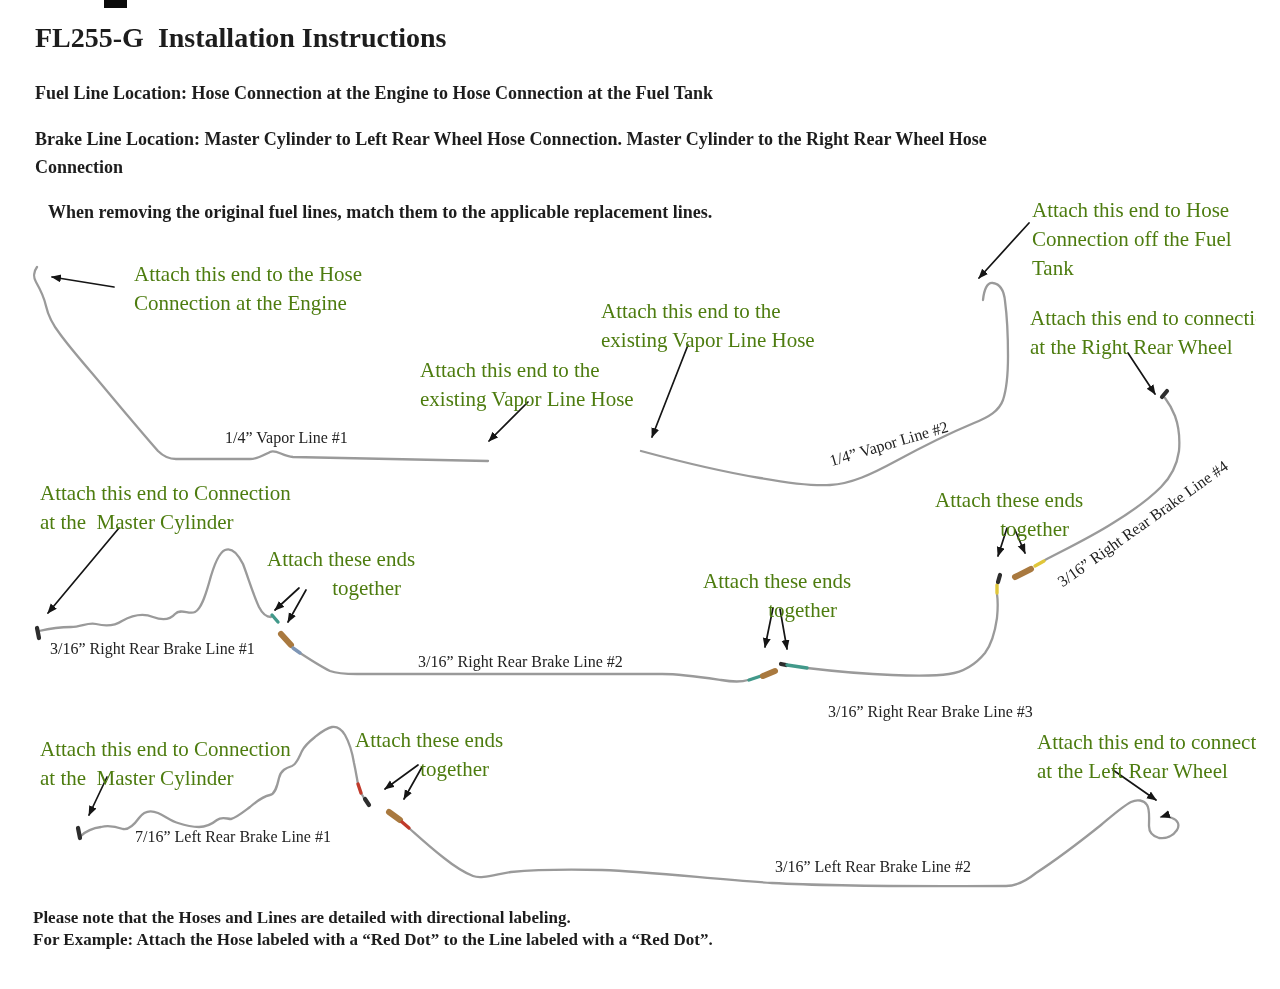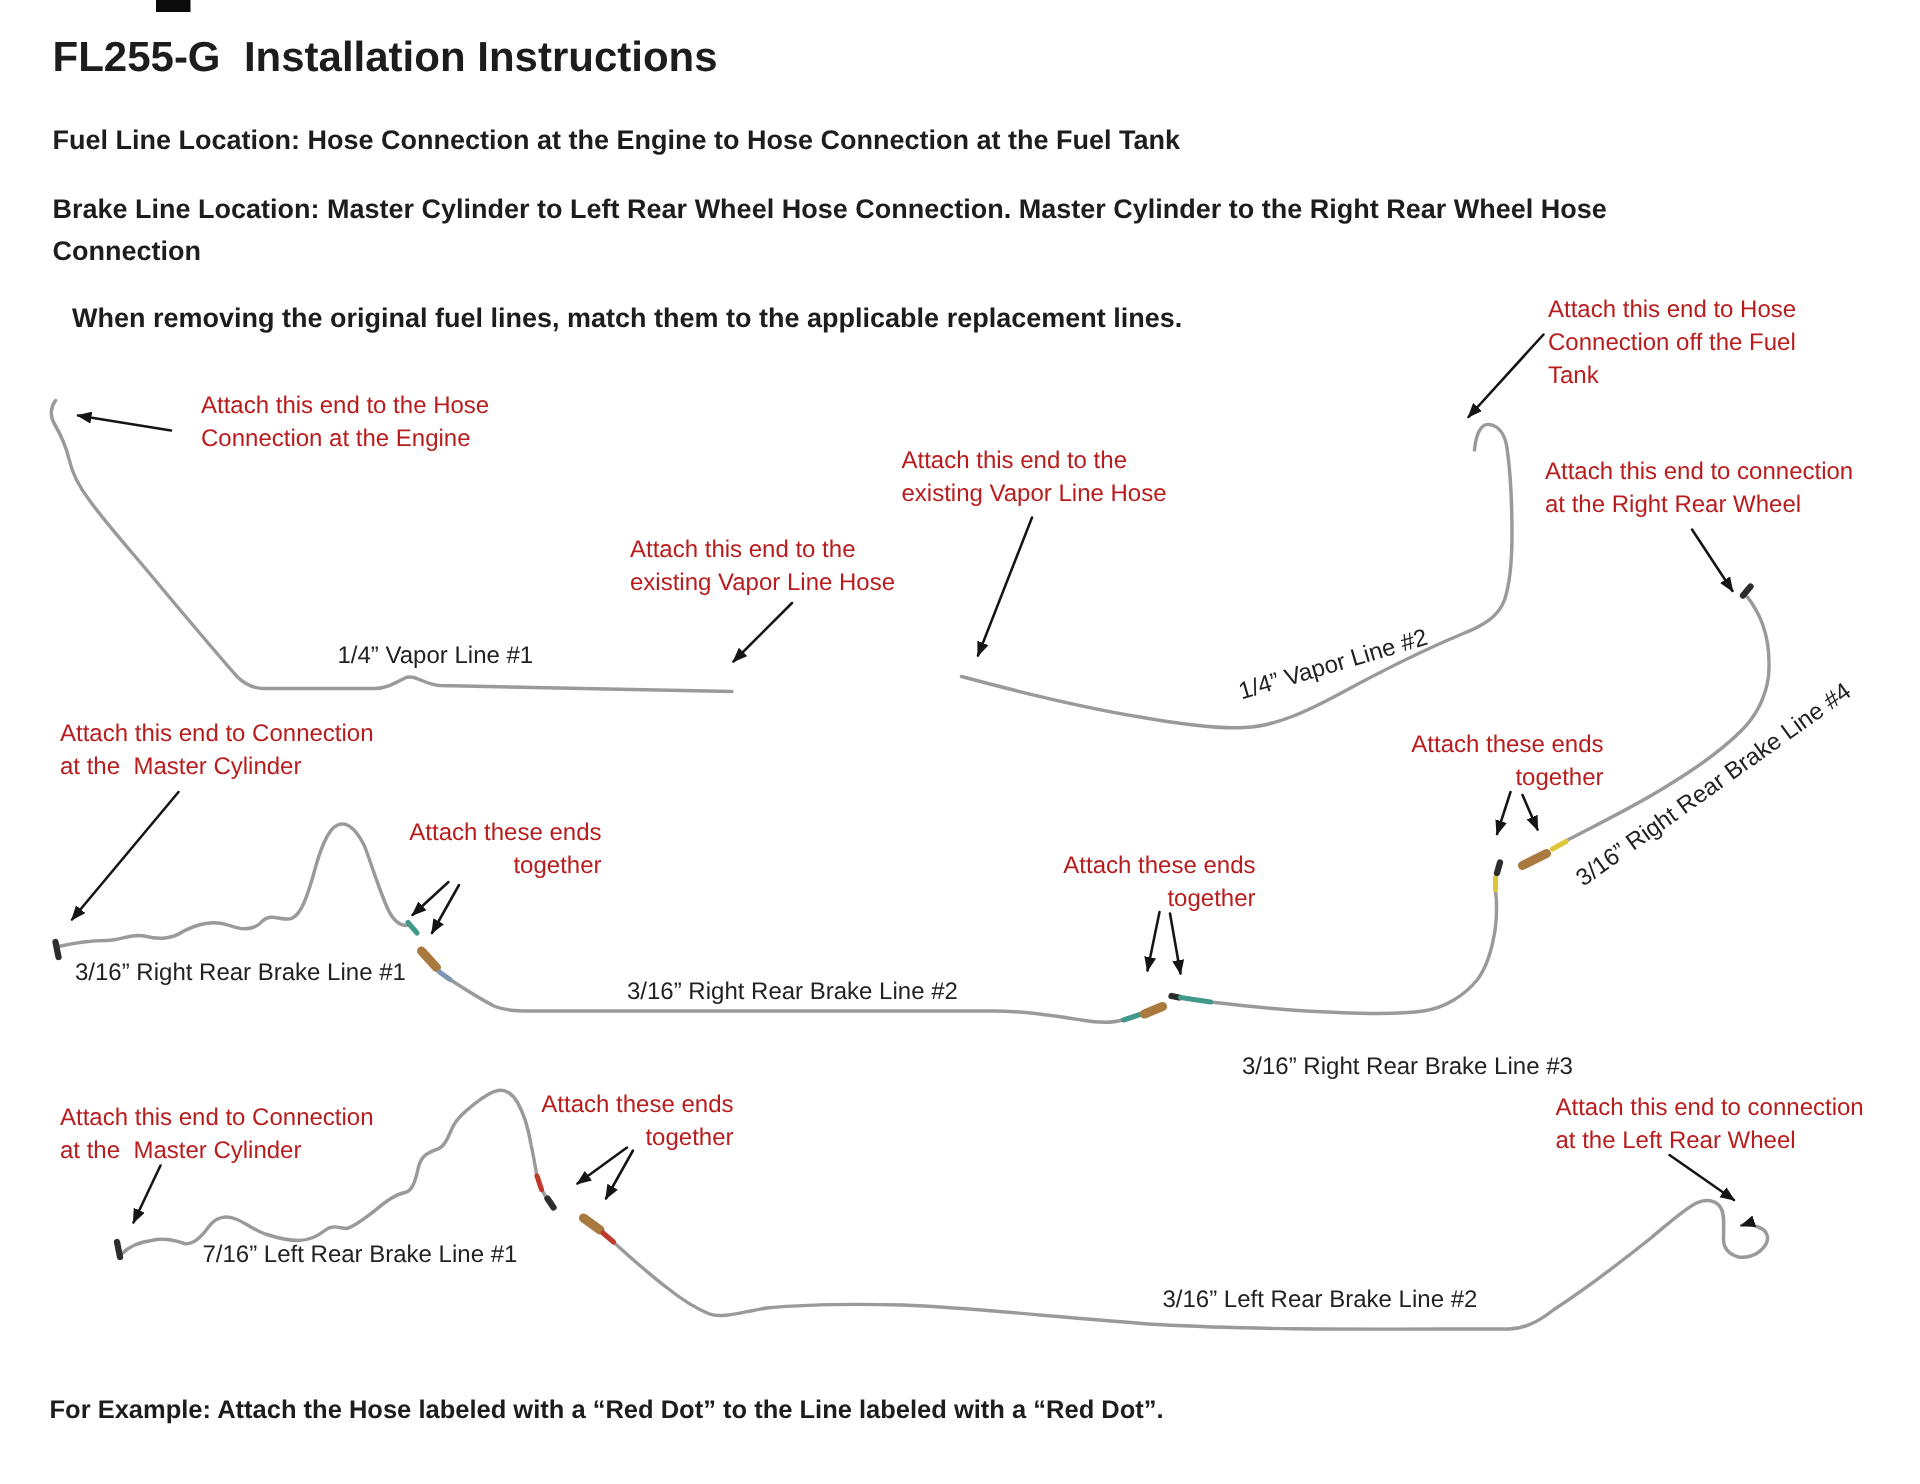--- a/index.html
+++ b/index.html
@@ -1,23 +1,23 @@
 <!DOCTYPE html>
 <html><head>
 <meta charset="utf-8">
 <style>
   *{box-sizing:border-box}
   body{margin:0;background:#ffffff}
   #page{position:relative;width:1256px;height:989px;background:#ffffff;
-        font-family:Liberation Sans, sans-serif;color:#1d1d1d;overflow:hidden}
+        font-family:Liberation Serif, serif;color:#1d1d1d;overflow:hidden}
   #diagram-svg{position:absolute;left:0;top:0}
   .txt{position:absolute;white-space:pre}
   .title{font-size:28px;font-weight:bold}
   .sect{font-size:18px;font-weight:bold;line-height:1.55}
-  .ann{font-size:16px;line-height:1.38;color:#b91c1c}
+  .ann{font-size:21px;line-height:1.38;color:#4d7c0f}
   .c{text-align:right}
   .lbl{font-size:16px;color:#222}
   .footnote{font-size:17px;font-weight:bold;line-height:1.32}
   .artifact{position:absolute;background:#0b0b0b}
   svg path{fill:none;stroke-linecap:round;stroke-linejoin:round}
   .tube{stroke-width:2.3}
   .arrow{stroke-width:1.7}
   .fit{stroke-width:6}
   .band{stroke-width:3.4}
   .tip{stroke-width:4.2}
@@ -121,15 +121,16 @@
 
   <div class="txt lbl" style="left:225px;top:429px">1/4” Vapor Line #1</div>
   <div class="txt lbl" style="left:889px;top:444px;transform:translate(-50%,-50%) rotate(-16.5deg)">1/4” Vapor Line #2</div>
   <div class="txt lbl" style="left:50px;top:640px">3/16” Right Rear Brake Line #1</div>
   <div class="txt lbl" style="left:418px;top:653px">3/16” Right Rear Brake Line #2</div>
   <div class="txt lbl" style="left:828px;top:703px">3/16” Right Rear Brake Line #3</div>
   <div class="txt lbl" style="left:1143px;top:524px;transform:translate(-50%,-50%) rotate(-35.5deg)">3/16” Right Rear Brake Line #4</div>
   <div class="txt lbl" style="left:135px;top:828px">7/16” Left Rear Brake Line #1</div>
   <div class="txt lbl" style="left:775px;top:858px">3/16” Left Rear Brake Line #2</div>
 
+  <div class="txt footnote" style="left:33px;top:907px">Please note that the Hoses and Lines are detailed with directional labeling.</div>
   <div class="txt footnote" style="left:33px;top:929px">For Example: Attach the Hose labeled with a “Red Dot” to the Line labeled with a “Red Dot”.</div>
 
 </div>
 
 </body></html>

